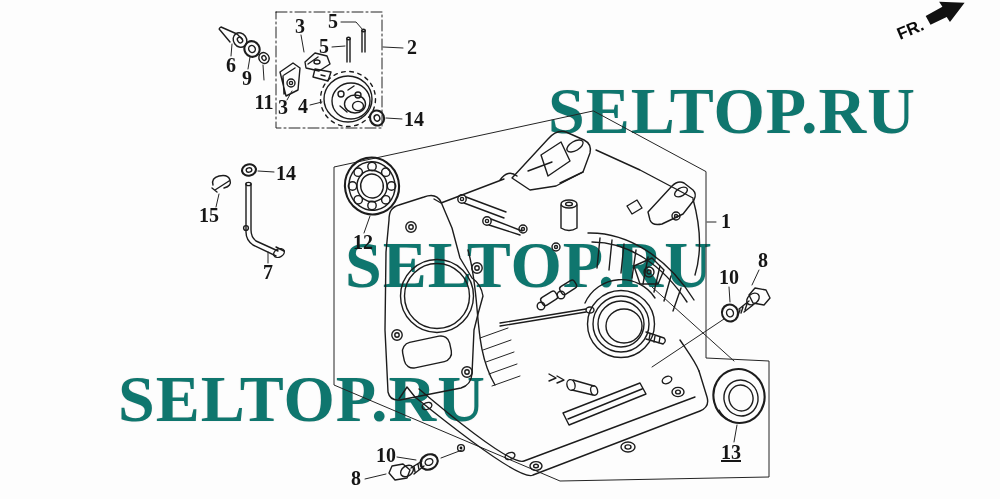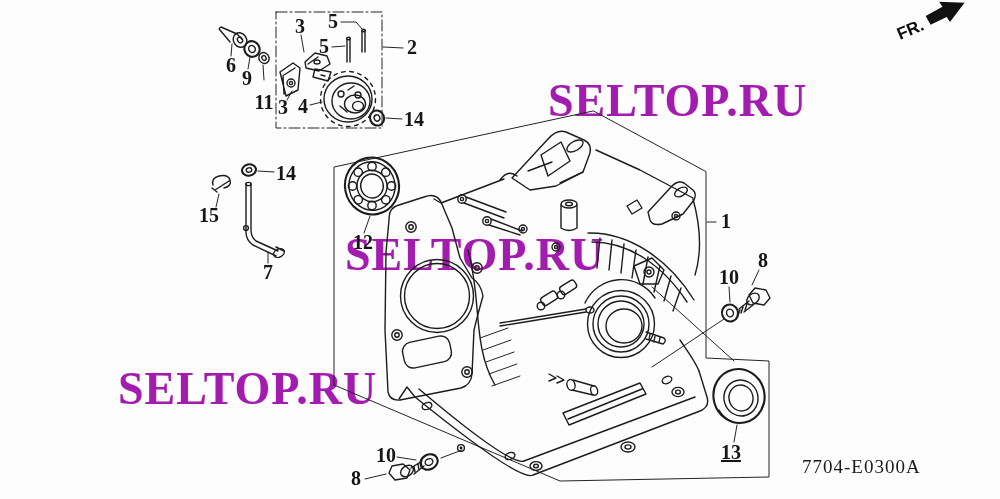--- a/index.html
+++ b/index.html
@@ -2,21 +2,21 @@
 <html><head>
 <meta charset="utf-8">
 <style>
   html,body{margin:0;padding:0;background:#fff;}
   #stage{
     position:relative;width:1000px;height:499px;overflow:hidden;
     background:#fdfdfd;font-family:"Liberation Serif",serif;
   }
   .watermark{
     position:absolute;font-family:"Liberation Serif",serif;font-weight:bold;
-    font-size:46px;letter-spacing:1px;color:#a21caf;white-space:nowrap;
+    font-size:66px;letter-spacing:1px;color:#0f766e;white-space:nowrap;
     text-shadow:0 0 2px #f6e7e7;line-height:1;user-select:none;
   }
   .plabel{
     position:absolute;transform:translate(-50%,-55%);
     font-family:"Liberation Serif",serif;font-weight:bold;font-size:20px;
     color:#161616;line-height:1;white-space:nowrap;
   }
   .diagram-code{
     position:absolute;left:802px;top:456px;
     font-family:"Liberation Serif",serif;font-size:19px;letter-spacing:1px;
@@ -292,14 +292,13 @@
   <div class="plabel" style="left:209px;top:216px;">15</div>
   <div class="plabel" style="left:363px;top:243px;text-align:right;">12</div>
   <div class="plabel" style="left:268px;top:273px;">7</div>
   <div class="plabel" style="left:726px;top:222px;">1</div>
   <div class="plabel" style="left:763px;top:261px;">8</div>
   <div class="plabel" style="left:729px;top:278px;">10</div>
   <div class="plabel" style="left:731px;top:453px;text-decoration:underline;">13</div>
   <div class="plabel" style="left:386px;top:456px;">10</div>
   <div class="plabel" style="left:356px;top:479px;">8</div>
 
-  <div class="diagram-code">7704-E0300A</div>
 </div>
 
 </body></html>

